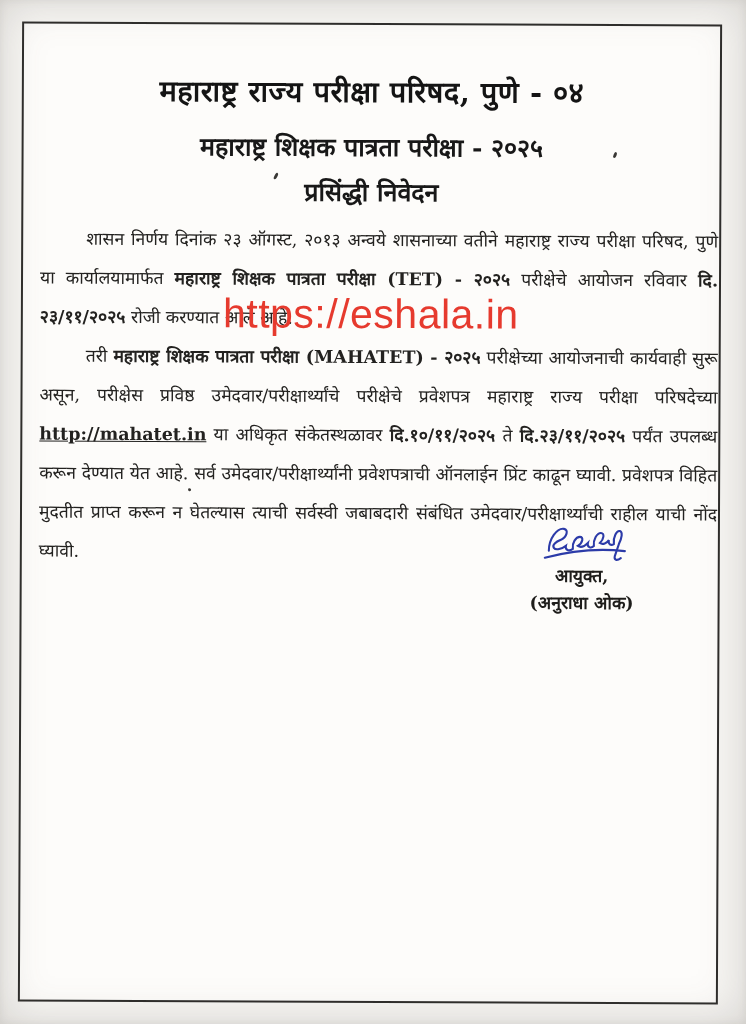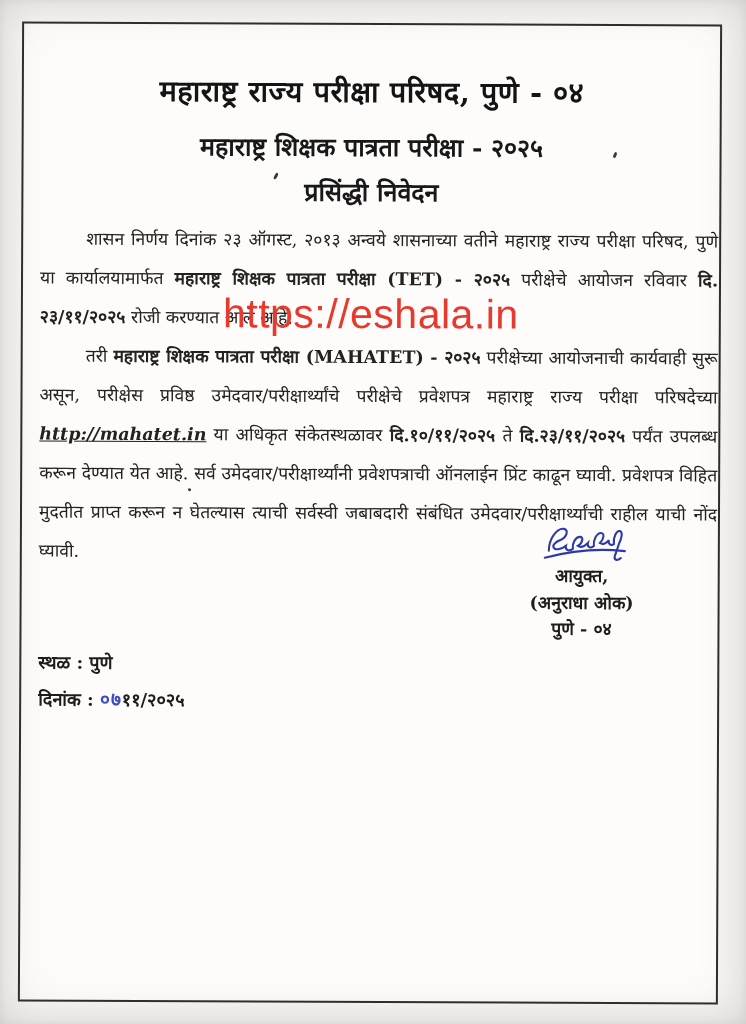--- a/index.html
+++ b/index.html
@@ -32,21 +32,21 @@
   .title-exam { font-size: 25px; font-weight: 700; color: #181818; margin-top: 19px; }
   .title-doc  { font-size: 25px; font-weight: 700; color: #181818; margin-top: 11px; }
 
   .body-text {
     position: absolute; left: 17px; top: 196px; width: 678px;
     font-size: 17.5px; line-height: 39px;
     text-align: justify; color: #232220;
   }
   .body-text p { margin: 0; text-indent: 46px; }
   .seg-b { font-weight: 700; }
-  .seg-u { text-decoration: underline; font-style: italic; }
+  .seg-u { text-decoration: underline; }
 
   .watermark {
     position: absolute; left: 50%; top: 266px; transform: translateX(-50%);
     font-family: "Liberation Sans", sans-serif;
     font-size: 41px; font-weight: 400; letter-spacing: 0.5px;
     white-space: nowrap; z-index: 10;
   }
 
   .sig-scribble { position: absolute; left: 516px; top: 494px; width: 92px; height: 48px; z-index: 5; }
 
@@ -91,28 +91,19 @@
                C27,30 31,32 35,29 C34,23 38,17 42,17 C46,17 45,23 40,26 C43,28 47,26 50,23
                C49,27 53,29 56,26 C55,20 59,13 63,13 C67,13 66,19 62,23 C65,25 69,23 71,20
                C70,24 73,26 76,24 C75,17 79,10 82,11 C85,12 84,18 81,24 L77,36 C76,40 79,41 83,38"></path>
       <path d="M7,38 C29,32 59,28 87,31"></path>
     </g>
   </svg>
 
   <div class="sign-block">
     <div>आयुक्त,</div>
     <div>(अनुराधा ओक)</div>
-    <div>पुणे - ०४</div>
   </div>
 
-  <div class="footer">
-    <div class="row">
-      <span>स्थळ : पुणे</span>
-    </div>
-    <div class="row">
-      <span>दिनांक : </span><span class="hand-ink" style="color: rgb(61, 76, 192);">०७</span><span>११/२०२५</span>
-    </div>
-  </div>
 
   <span class="speck s1"></span>
   <span class="speck s2"></span>
   <span class="speck s3"></span>
 </div>
 
 </body></html>

